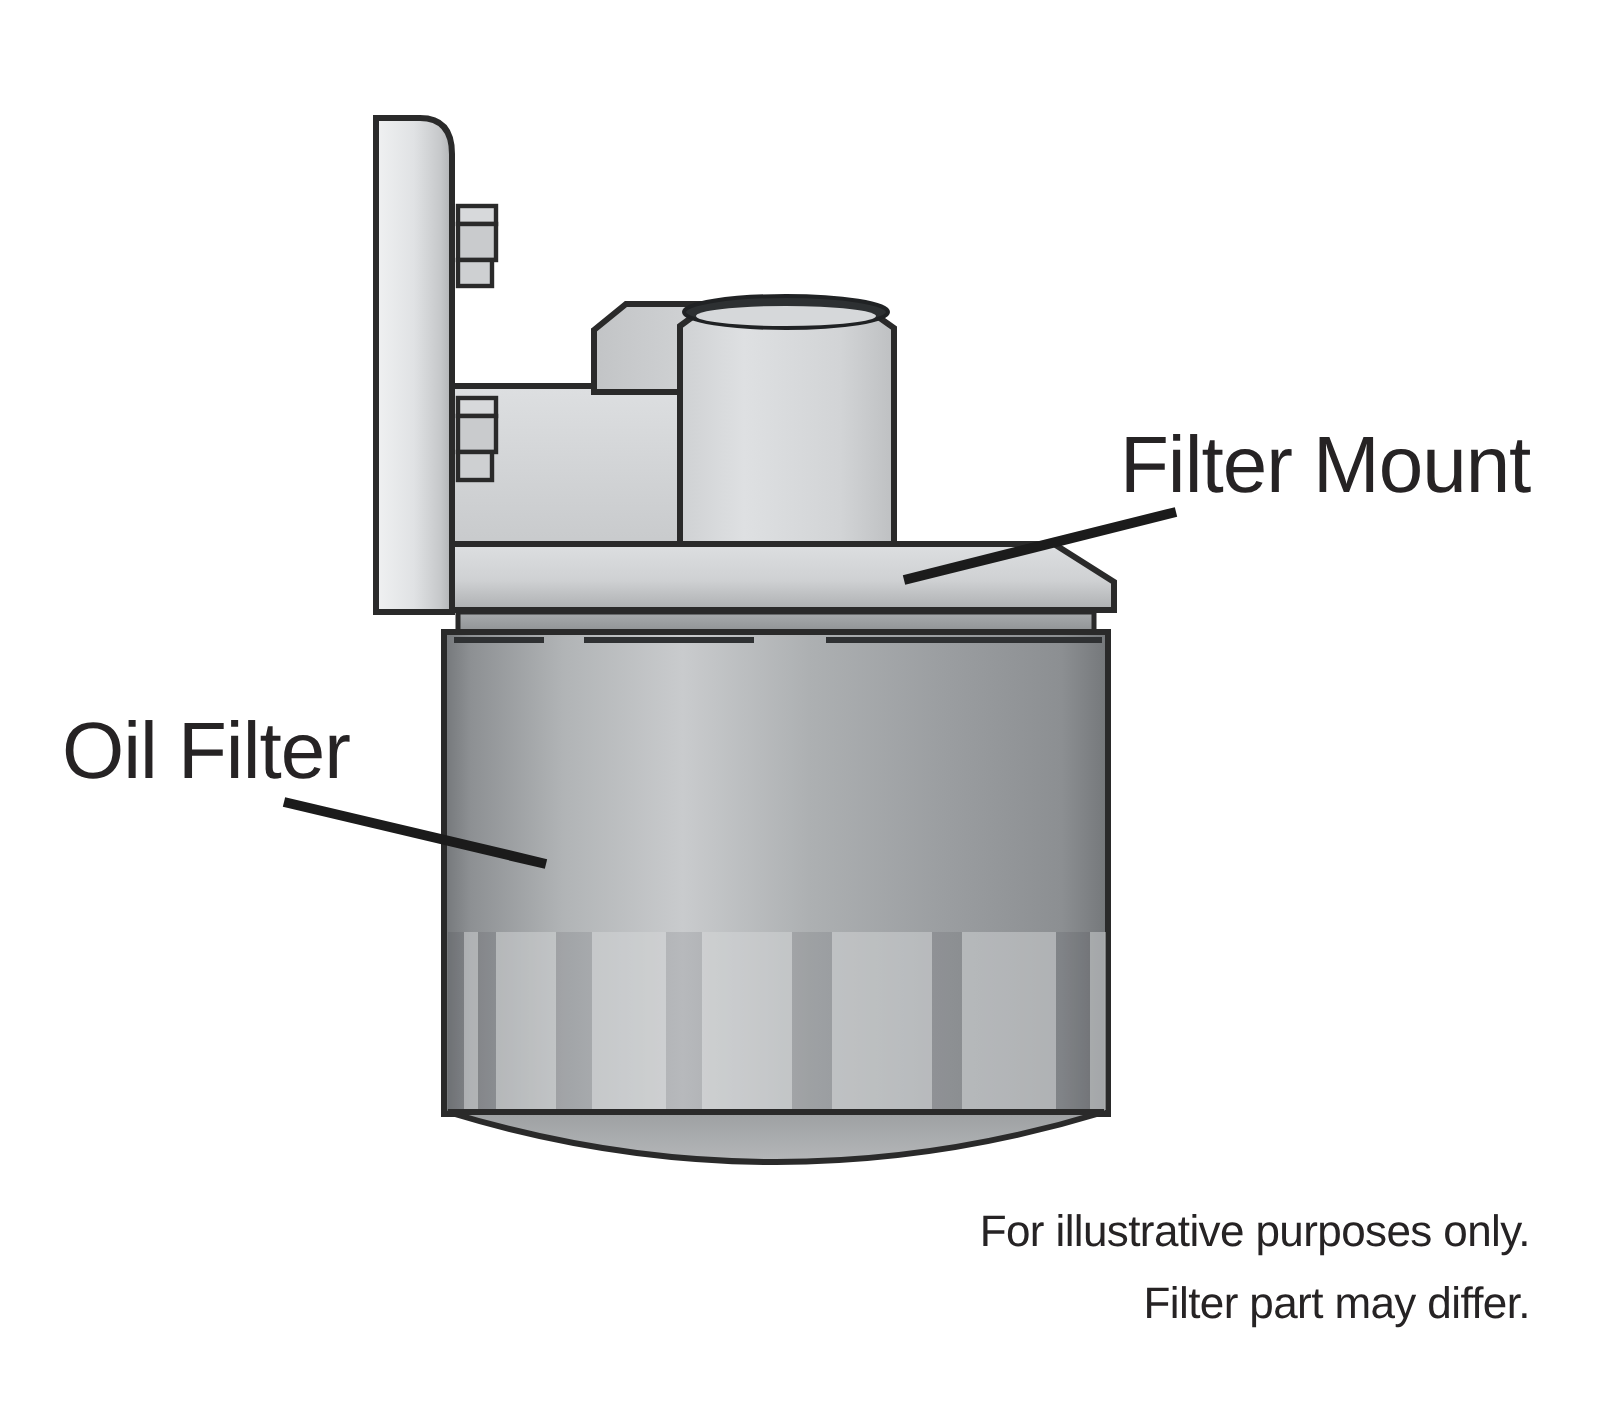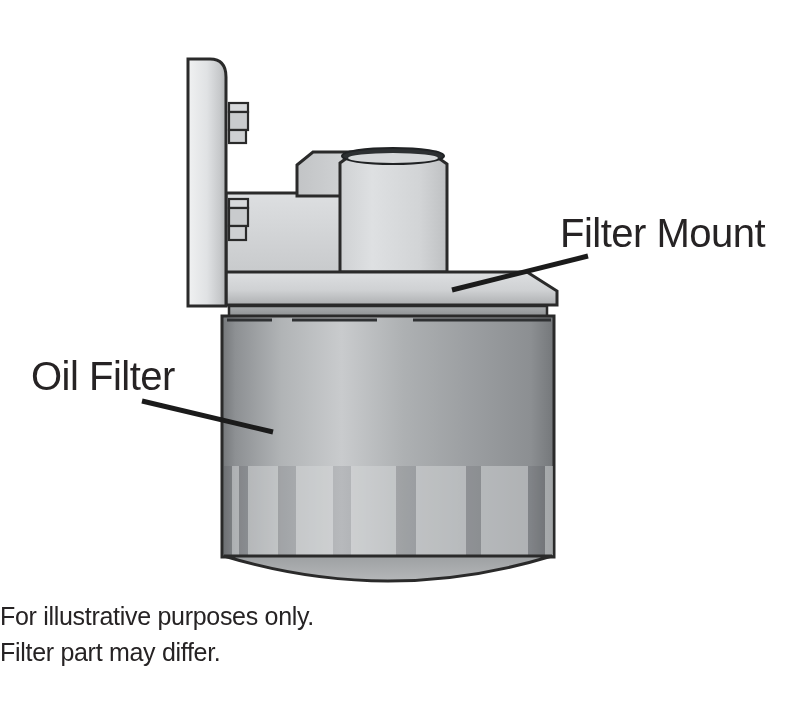--- a/index.html
+++ b/index.html
@@ -28,23 +28,23 @@
     letter-spacing: -0.5px;
     white-space: nowrap;
   }
   #filter-mount-label { left: 560px; top: 211px; }
   #oil-filter-label   { left: 31px;  top: 354px; }
   #caption {
     position: absolute;
     left: 0;
     top: 598px;
     width: 765px;
-    text-align: left;
+    text-align: right;
     color: #262324;
-    font-size: 25px;
+    font-size: 22px;
     line-height: 36px;
     letter-spacing: -0.3px;
   }
 </style>
 </head>
 <body>
 
 <div id="stage">
 
   <svg id="diagram-svg" width="800" height="703" viewBox="0 0 800 703">

